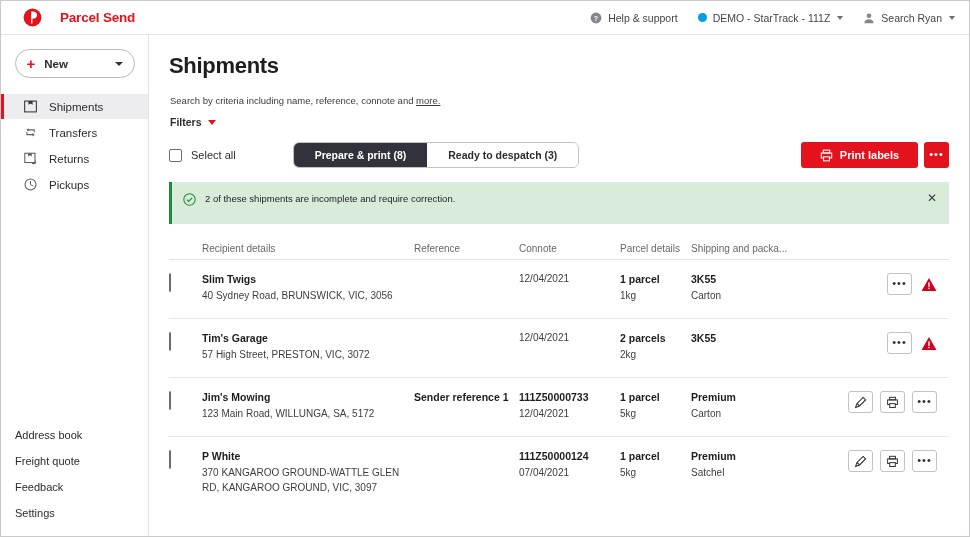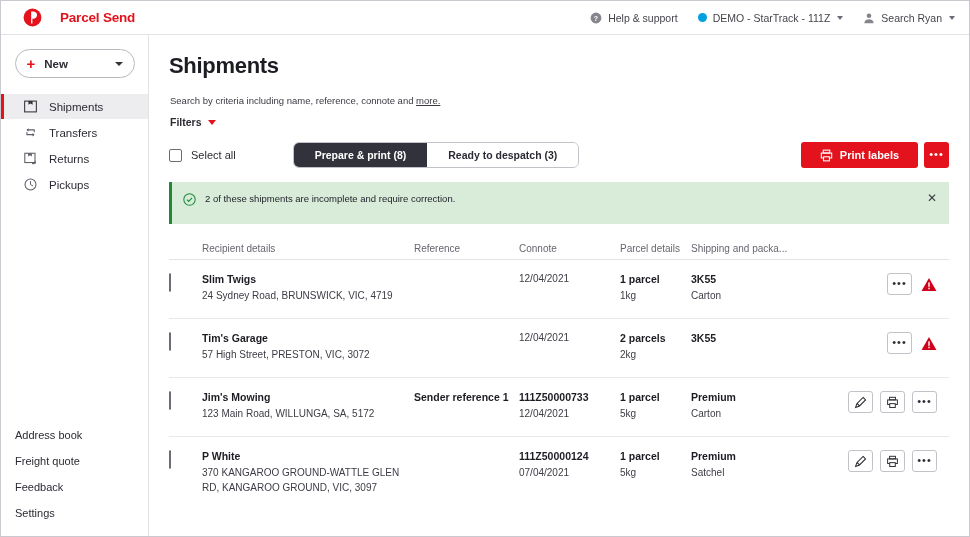--- a/index.html
+++ b/index.html
@@ -403,21 +403,21 @@
             <div class="c-ship">Shipping and packa...</div>
             <div class="c-act"></div>
           </div>
 
           <div class="row">
             <div class="c-check">
               <span class="checkbox"></span>
             </div>
             <div class="c-recip">
               <div class="t1">Slim Twigs</div>
-              <div class="t2">24 Sydney Road, BRUNSWICK, VIC, 4719</div>
+              <div class="t2">40 Sydney Road, BRUNSWICK, VIC, 3056</div>
             </div>
             <div class="c-ref">
               <div class="t1"></div>
             </div>
             <div class="c-conn">
               <div class="t1"></div>
               <div class="t2" style="margin-top:0">12/04/2021</div>
             </div>
             <div class="c-parc">
               <div class="t1">1 parcel</div>

